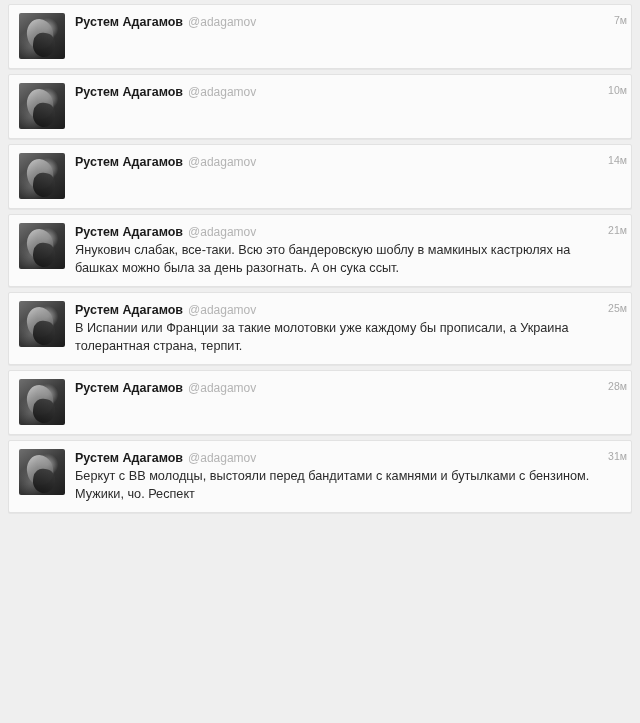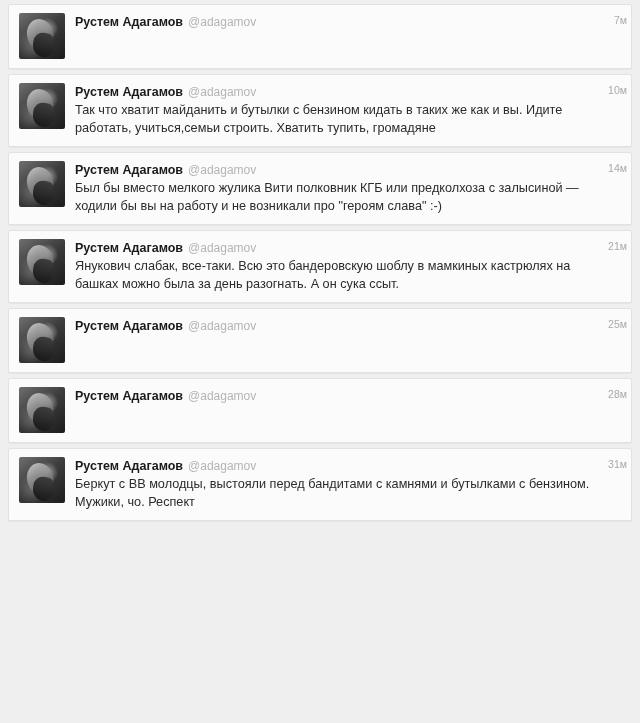--- a/index.html
+++ b/index.html
@@ -117,32 +117,30 @@
     </div>
     <span class="time">7м</span>
   </div>
 
   <div class="tweet">
     <div class="avatar"></div>
     <div class="body">
       <div class="head">
         <span class="name">Рустем Адагамов</span><span class="handle">@adagamov</span>
       </div>
-      <div class="text">Так что хватит майданить и бутылки с бензином кидать в таких же как и вы. Идите работать, учиться,семьи строить. Хватить тупить, громадяне</div>
     </div>
     <span class="time">10м</span>
   </div>
 
   <div class="tweet">
     <div class="avatar"></div>
     <div class="body">
       <div class="head">
         <span class="name">Рустем Адагамов</span><span class="handle">@adagamov</span>
       </div>
-      <div class="text">Был бы вместо мелкого жулика Вити полковник КГБ или предколхоза с залысиной — ходили бы вы на работу и не возникали про "героям слава" :-)</div>
     </div>
     <span class="time">14м</span>
   </div>
 
   <div class="tweet">
     <div class="avatar"></div>
     <div class="body">
       <div class="head">
         <span class="name">Рустем Адагамов</span><span class="handle">@adagamov</span>
       </div>
@@ -150,20 +148,21 @@
     </div>
     <span class="time">21м</span>
   </div>
 
   <div class="tweet">
     <div class="avatar"></div>
     <div class="body">
       <div class="head">
         <span class="name">Рустем Адагамов</span><span class="handle">@adagamov</span>
       </div>
+      <div class="text">В Испании или Франции за такие молотовки уже каждому бы прописали, а Украина толерантная страна, терпит.</div>
     </div>
     <span class="time">25м</span>
   </div>
 
   <div class="tweet">
     <div class="avatar"></div>
     <div class="body">
       <div class="head">
         <span class="name">Рустем Адагамов</span><span class="handle">@adagamov</span>
       </div>

